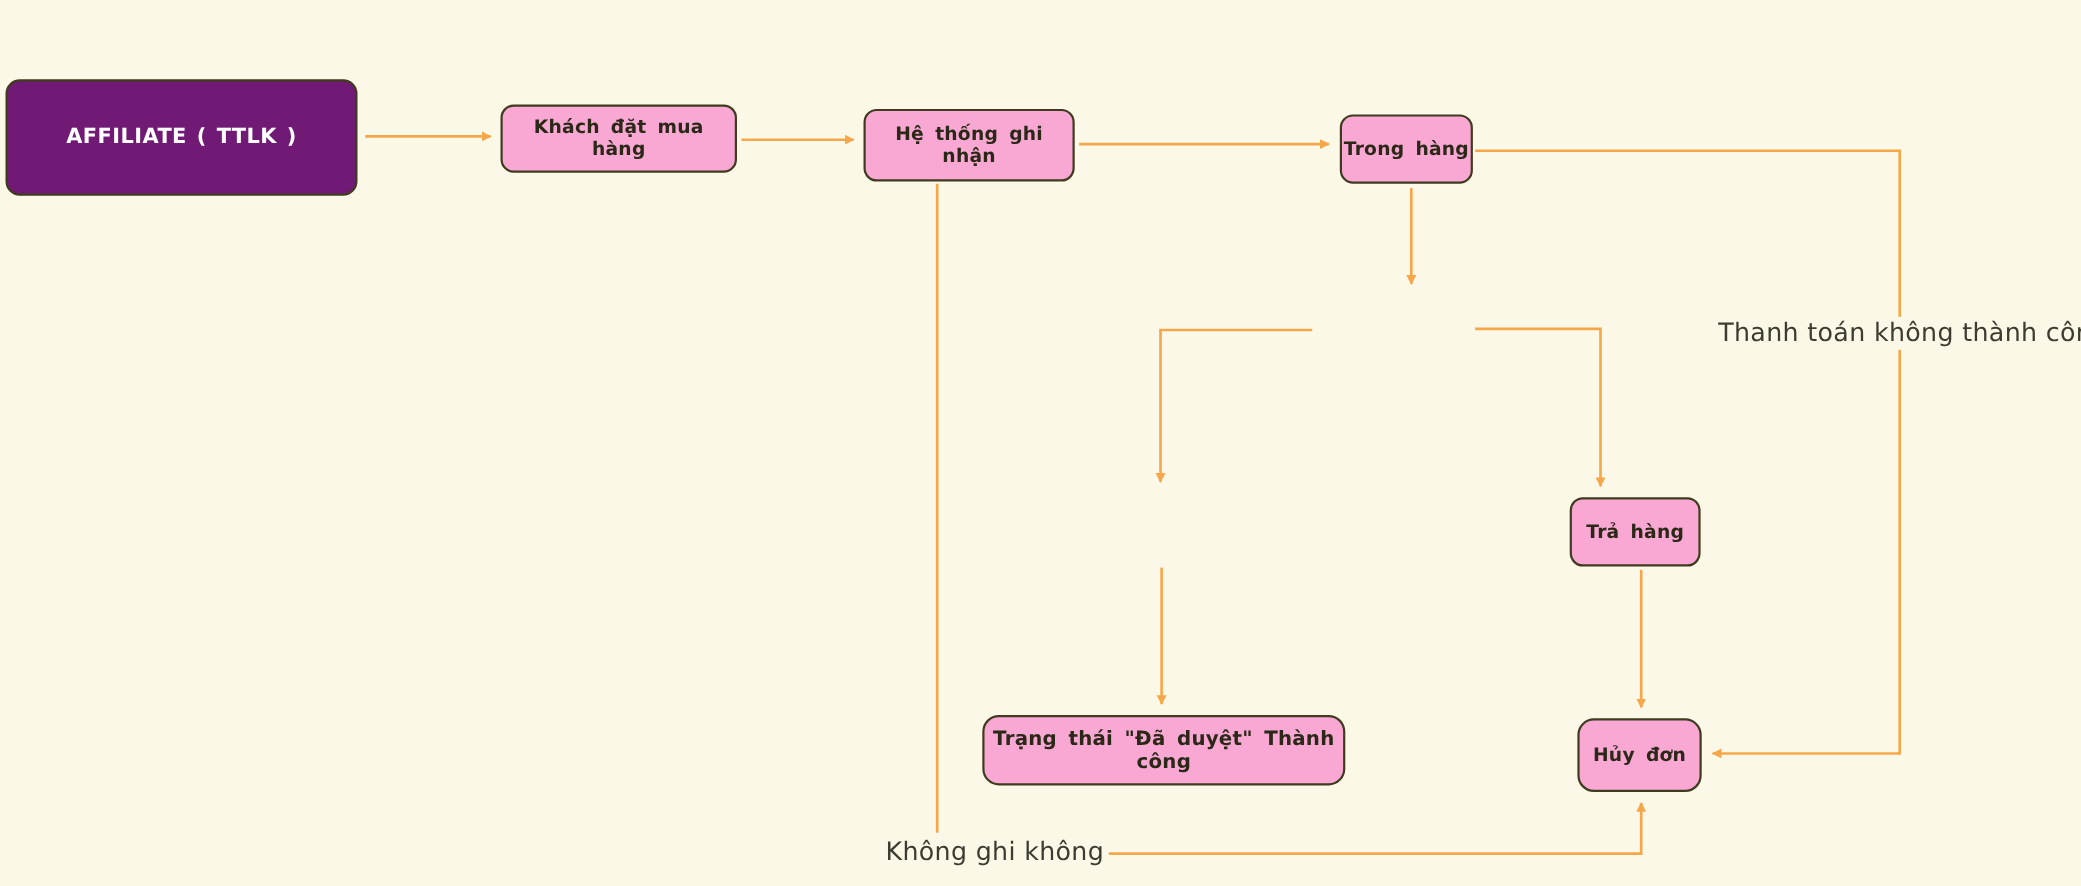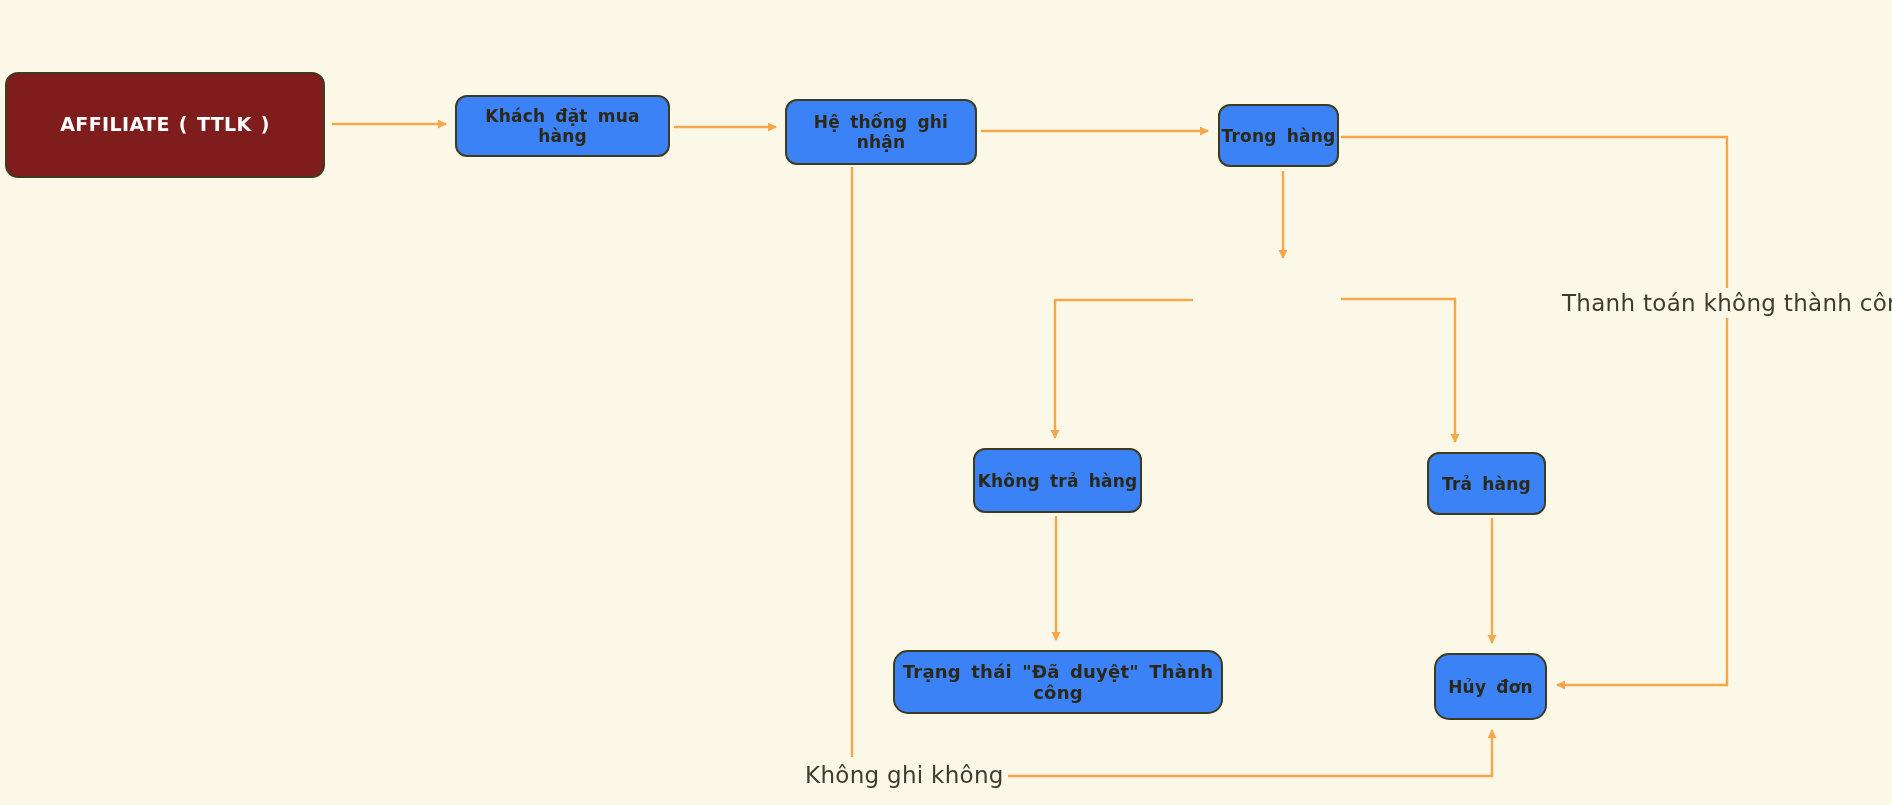--- a/index.html
+++ b/index.html
@@ -3,28 +3,28 @@
 <meta charset="utf-8">
 <style>
   html,body{margin:0;padding:0;background:#fcf8e7;}
   .canvas{
     position:relative;width:1892px;height:805px;overflow:hidden;
     background:#fcf8e7;font-family:"DejaVu Sans", sans-serif;
   }
   .connector-layer{position:absolute;left:0;top:0;z-index:1;}
   .node{
     position:absolute;z-index:2;box-sizing:border-box;
-    border:2.5px solid #3f3b1e;border-radius:12px;background:#3b82f6;
+    border:2.5px solid #3f3b1e;border-radius:12px;background:#f9a8d4;
     display:flex;flex-direction:column;align-items:center;justify-content:center;
     font-weight:bold;color:#2b2818;font-size:17px;
     word-spacing:4px;letter-spacing:0.2px;text-align:center;cursor:default;
   }
   .node-affiliate{
     left:5px;top:72px;width:320px;height:106px;border-radius:13px;
-    background:#7f1d1d;color:#ffffff;font-size:19px;letter-spacing:0.4px;
+    background:#701a75;color:#ffffff;font-size:19px;letter-spacing:0.4px;
     word-spacing:2px;line-height:1.45;
   }
   .node-order{left:455px;top:95px;width:215px;height:62px;}
   .node-system{left:785px;top:99px;width:192px;height:66px;}
   .node-delivery{left:1218px;top:104px;width:121px;height:63px;}
   .node-within14{left:1193px;top:268px;width:148px;height:62px;}
   .node-noreturn{left:973px;top:448px;width:169px;height:65px;}
   .node-return{left:1427px;top:452px;width:119px;height:63px;align-items:center;}
   .node-approved{left:893px;top:650px;width:330px;height:64px;border-radius:15px;font-size:18px;}
   .node-cancel{left:1434px;top:653px;width:113px;height:67px;border-radius:15px;}
@@ -72,23 +72,20 @@
 
   <div class="node node-system">
     <span>Hệ thống ghi nhận</span>
   </div>
 
   <div class="node node-delivery">
     <span>Trong hàng</span>
   </div>
 
 
-  <div class="node node-noreturn">
-    <span>Không trả hàng</span>
-  </div>
 
   <div class="node node-return">
     <span>Trả hàng</span>
   </div>
 
   <div class="node node-approved">
     <span>Trạng thái "Đã duyệt" Thành công</span>
   </div>
 
   <div class="node node-cancel">

